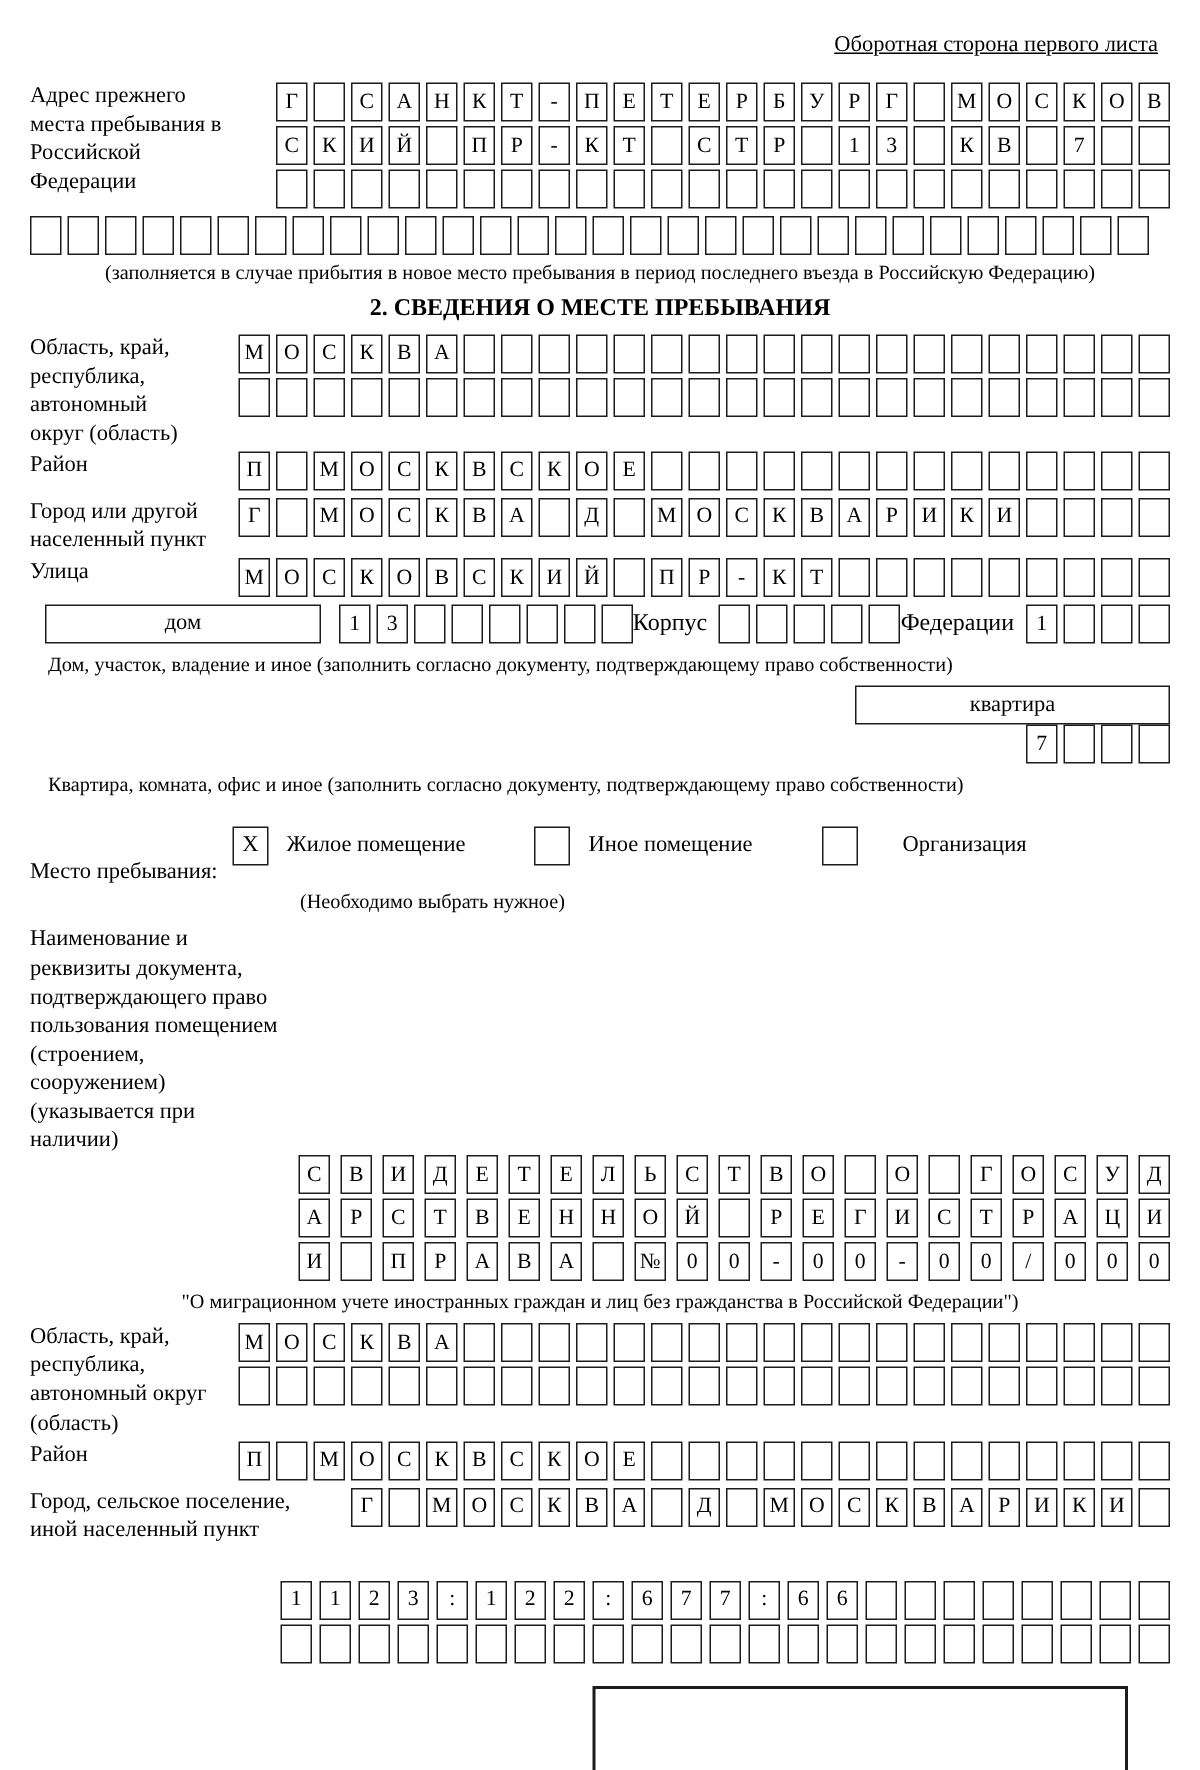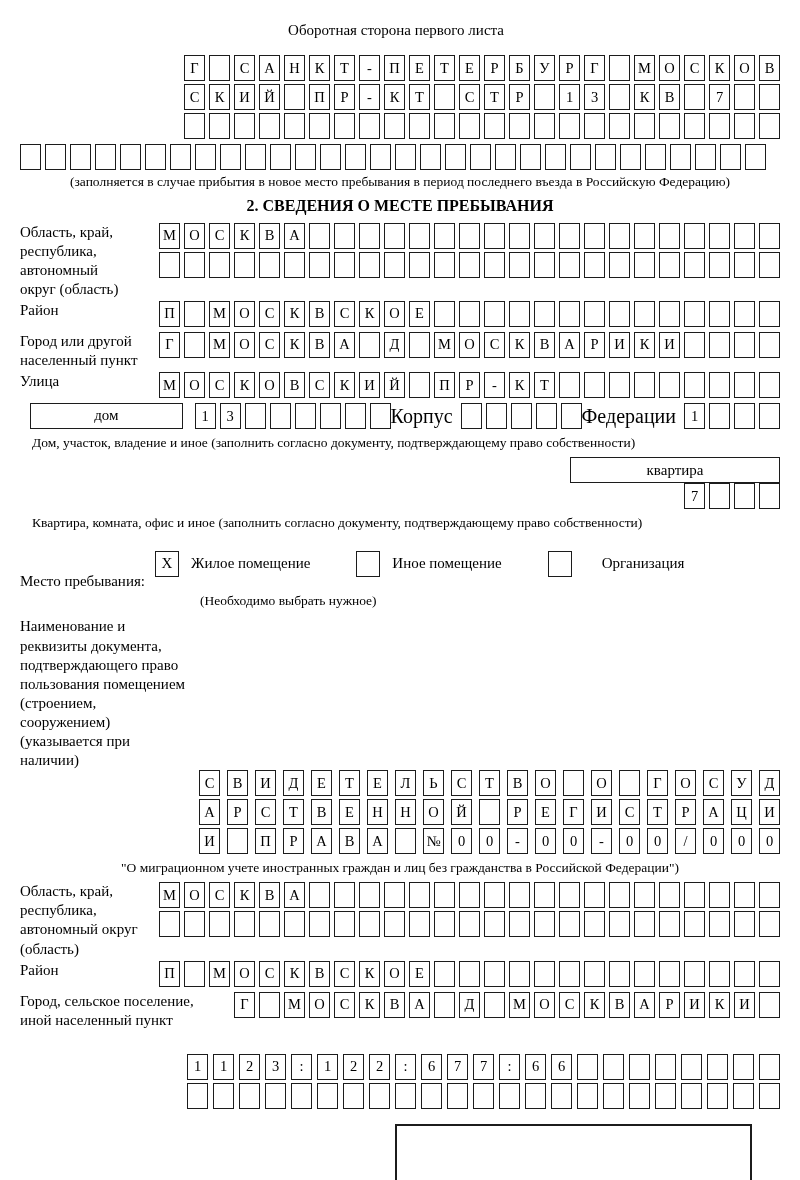--- a/index.html
+++ b/index.html
@@ -4,21 +4,21 @@
 <style>
   * { margin:0; padding:0; box-sizing:border-box; }
   html,body { background:#fff; }
   body {
     width:800px; height:1180px;
     font-family:"Liberation Serif", serif;
     color:#000;
   }
   .page { width:800px; height:1180px; padding:12px 20px 10px 20px; overflow:hidden; }
 
-  .header-note { text-align:center; font-size:15px; margin:10px 8px 16px 0; }
+  .header-note { text-align:right; font-size:15px; margin:10px 8px 16px 0;text-decoration:underline; }
 
   
   .cells { display:flex; gap:4px; margin-bottom:3px; }
   .cell {
     flex:0 0 21px; width:21px; height:26px;
     border:1.6px solid #1c1c1c;
     display:flex; align-items:center; justify-content:center;
     font-size:14.5px; line-height:1;
   }
   .cells.wide { gap:7px; }
@@ -37,21 +37,21 @@
   .caption.center { text-align:center; }
   .section-title { text-align:center; font-size:16px; font-weight:bold; margin:6px 0 8px 0; }
 
   .fbox {
     height:26px; border:1.6px solid #1c1c1c;
     display:flex; align-items:center; justify-content:center;
     font-size:15px;
   }
   .fbox.house { width:196px; margin-left:10px; }
   .fbox.apartment { width:210px; margin-left:10px; }
-  .inline-label { font-size:20px; line-height:26px;text-align:center; }
+  .inline-label { font-size:16px; line-height:26px;text-align:center; }
 
   .house-row { display:flex; align-items:flex-start; margin-bottom:2px; }
   .house-row .cells { margin-left:12px; }
   .house-row .inline-label { margin-left:auto; }
   .house-row .inline-label + .cells { margin-left:8px; }
 
   .apt-row { display:flex; align-items:flex-end; margin-bottom:2px;flex-direction:column; }
   .apt-row .cells { margin-left:12px; }
 
   .cap-indent { margin:2px 0 6px 12px; }
@@ -76,20 +76,21 @@
   .mb6 { margin-bottom:6px; }
 </style>
 </head>
 <body>
 
 <div class="page">
 
   <div class="header-note">Оборотная сторона первого листа</div>
 
   <div class="block">
+    <div class="label" style="width:142px;">Адрес прежнего места пребывания в Российской Федерации</div>
     <div class="rows">
       <div class="cells">
           <div class="cell">Г</div>
           <div class="cell"></div>
           <div class="cell">С</div>
           <div class="cell">А</div>
           <div class="cell">Н</div>
           <div class="cell">К</div>
           <div class="cell">Т</div>
           <div class="cell">-</div>

